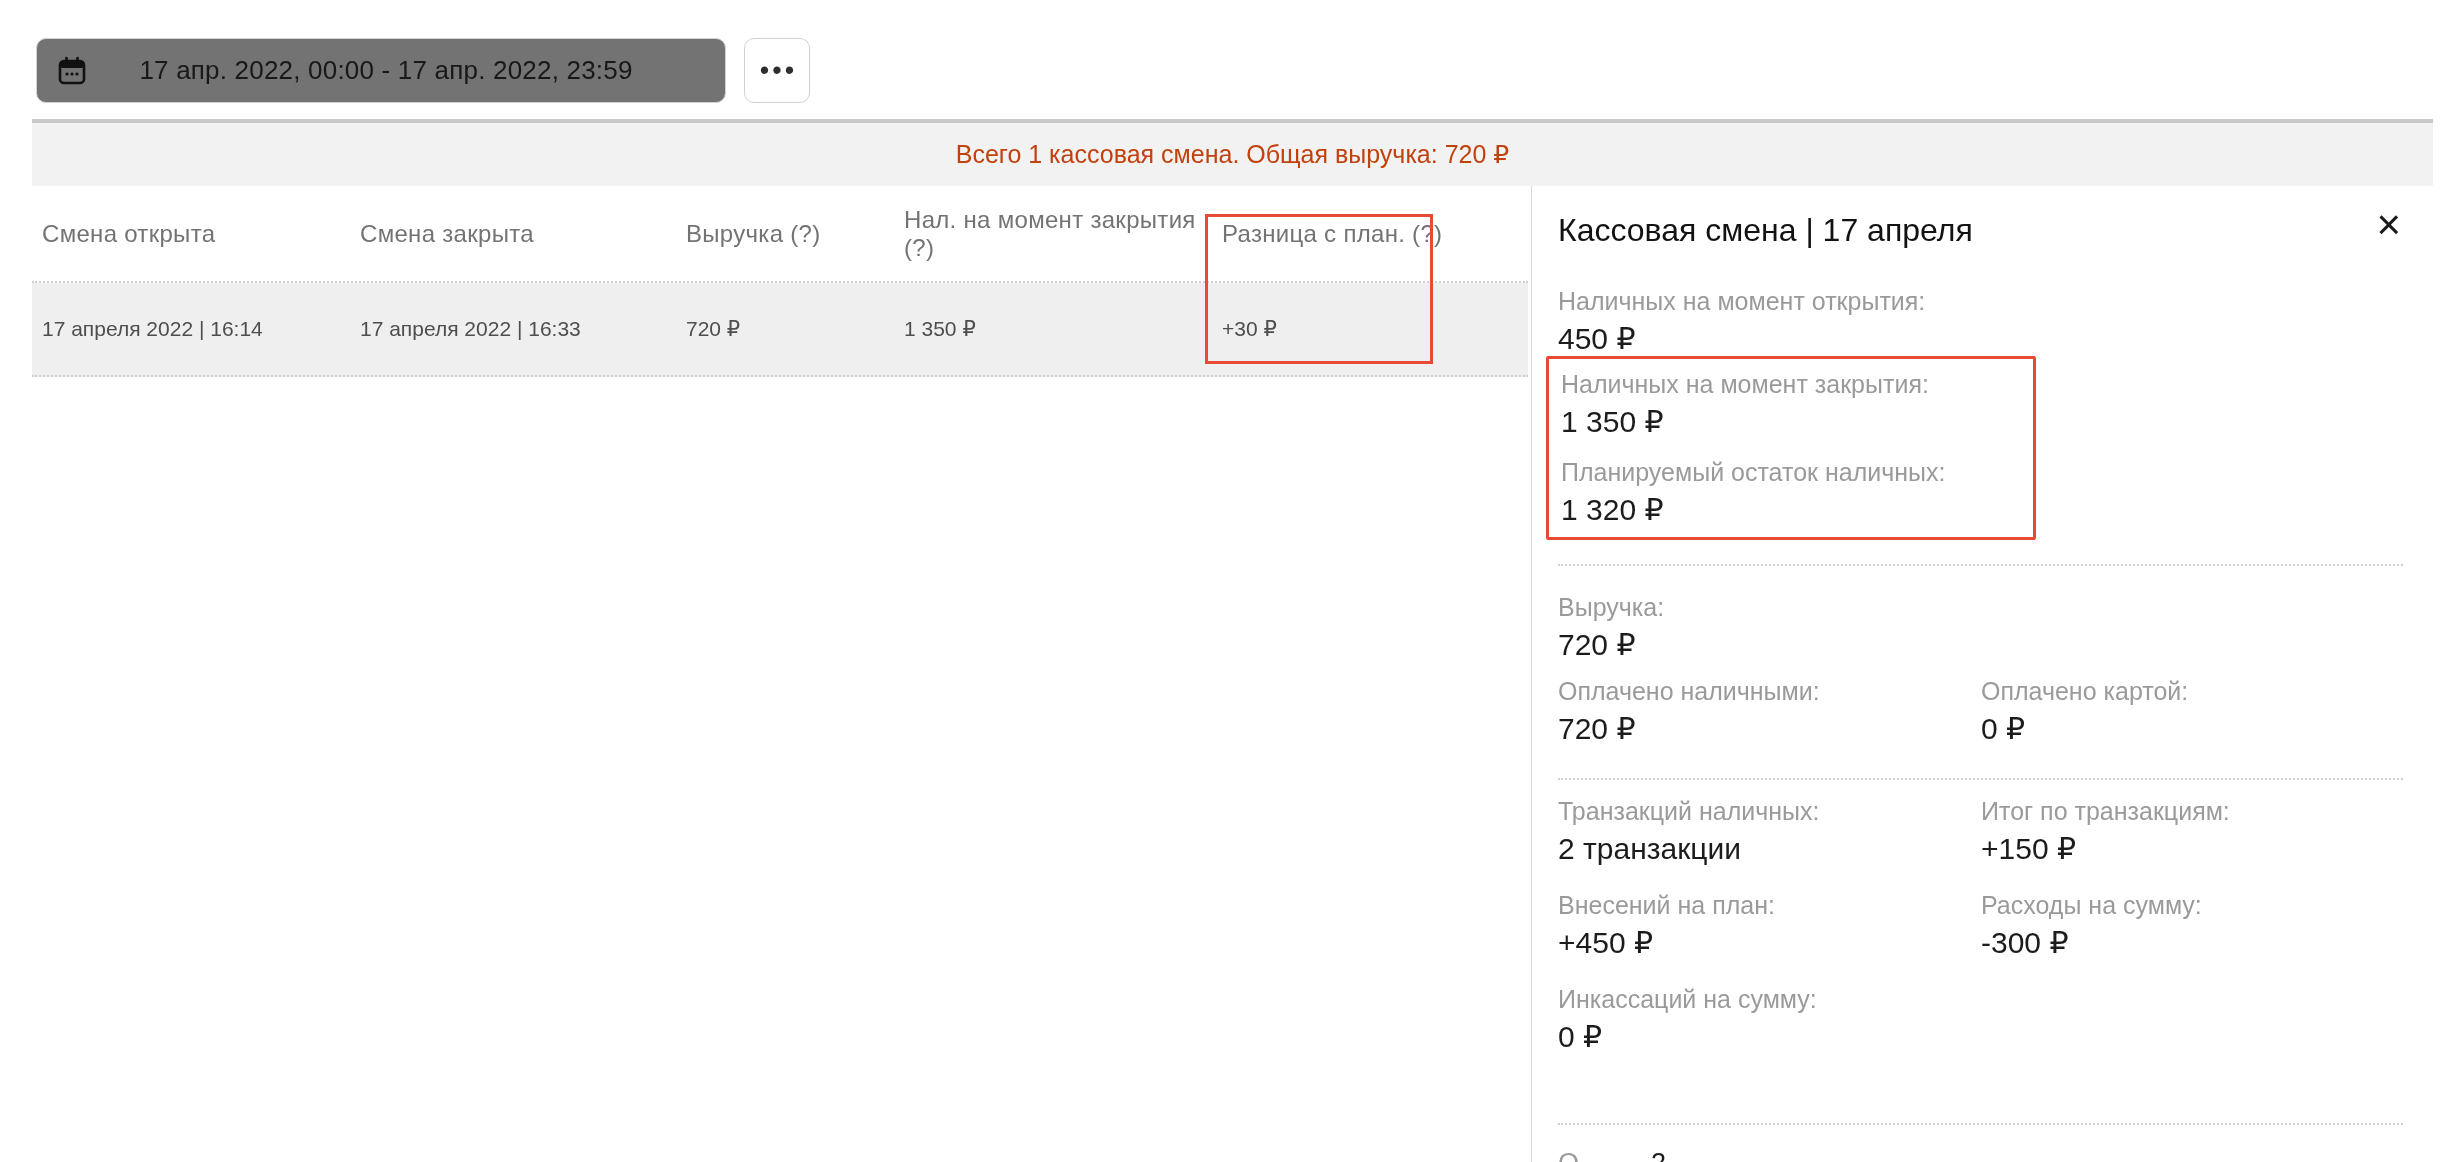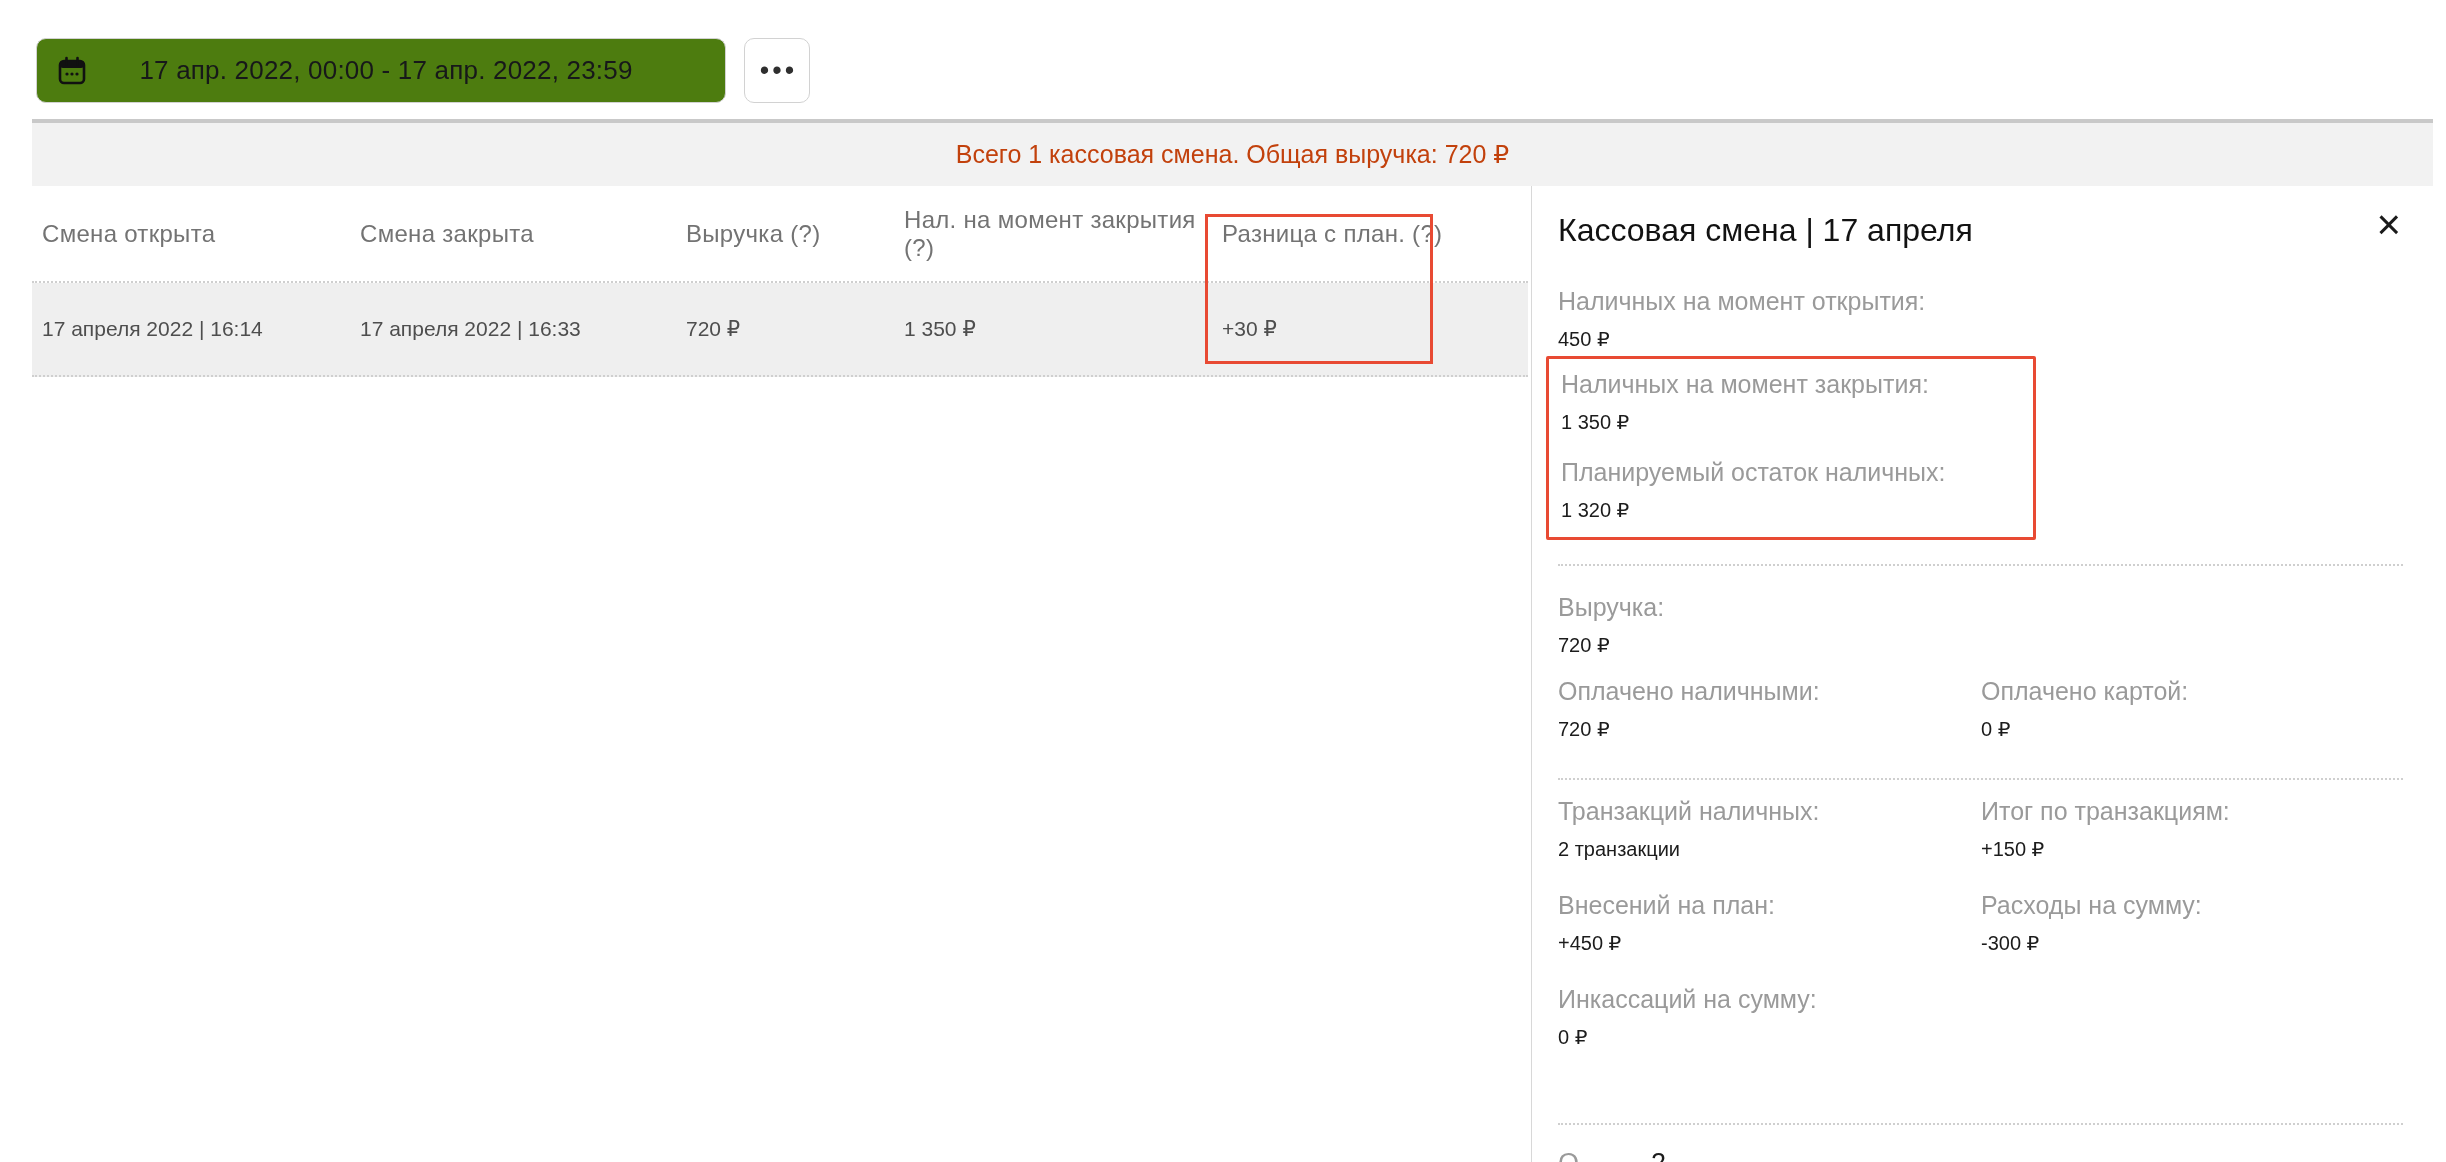--- a/index.html
+++ b/index.html
@@ -7,21 +7,21 @@
   .screen {
     position:relative; width:2446px; height:1162px; overflow:hidden;
     background:#ffffff; font-family:"Liberation Sans","DejaVu Sans",sans-serif;
     color:#1c1c1c;
   }
 
   
   .toolbar { position:absolute; left:36px; top:38px; display:flex; gap:18px; }
   .date-range {
     width:690px; height:65px; border:1px solid #d2d2d2; border-radius:10px;
-    background:#4d7c0f; display:flex; align-items:center; padding:0 20px; cursor:pointer;
+    background:#737373; display:flex; align-items:center; padding:0 20px; cursor:pointer;
   }
   .date-range .cal { flex:0 0 auto; margin-right:14px; display:flex; }
   .date-range .date-text {
     flex:1; text-align:center; font-size:26px; color:#17181a; letter-spacing:0.2px;
     padding-right:34px;
   }
   .more-btn {
     width:66px; height:65px; border:1px solid #d2d2d2; border-radius:10px; background:#fff;
     display:flex; align-items:center; justify-content:center; cursor:pointer;
   }
@@ -57,21 +57,21 @@
     position:absolute; left:1531px; top:186px; width:902px; height:976px;
     border-left:1px solid #d8d8d8; background:#fff; padding:24px 30px 0 26px;
   }
   .panel-head { display:flex; align-items:flex-start; }
   .panel-title { font-size:32px; line-height:40px; color:#121212; flex:1; font-weight:400; }
   .close-btn {
     background:none; border:none; cursor:pointer; font-size:42px; line-height:34px;
     color:#1a1a1a; padding:0 2px; margin-top:-2px;
   }
   .plabel { font-size:25px; line-height:30px; color:#9a9a9a; }
-  .pvalue { font-size:20px; line-height:34px; color:#1c1c1c; margin-top:6px; }
+  .pvalue { font-size:30px; line-height:34px; color:#1c1c1c; margin-top:6px; }
   .pair-open { margin-top:36px; }
   .red-group {
     margin-left:-12px; width:490px;
     border:3px solid #e84a33; padding:10px 12px; border-radius:2px;
   }
   .red-group .pair + .pair { margin-top:18px; }
   .pdivider { border-top:2px dotted #cfcfcf; margin-top:24px; }
   .pair-revenue { margin-top:26px; }
   .grid2 { display:grid; grid-template-columns:423px auto; }
   .grid2.paid { margin-top:14px; }

